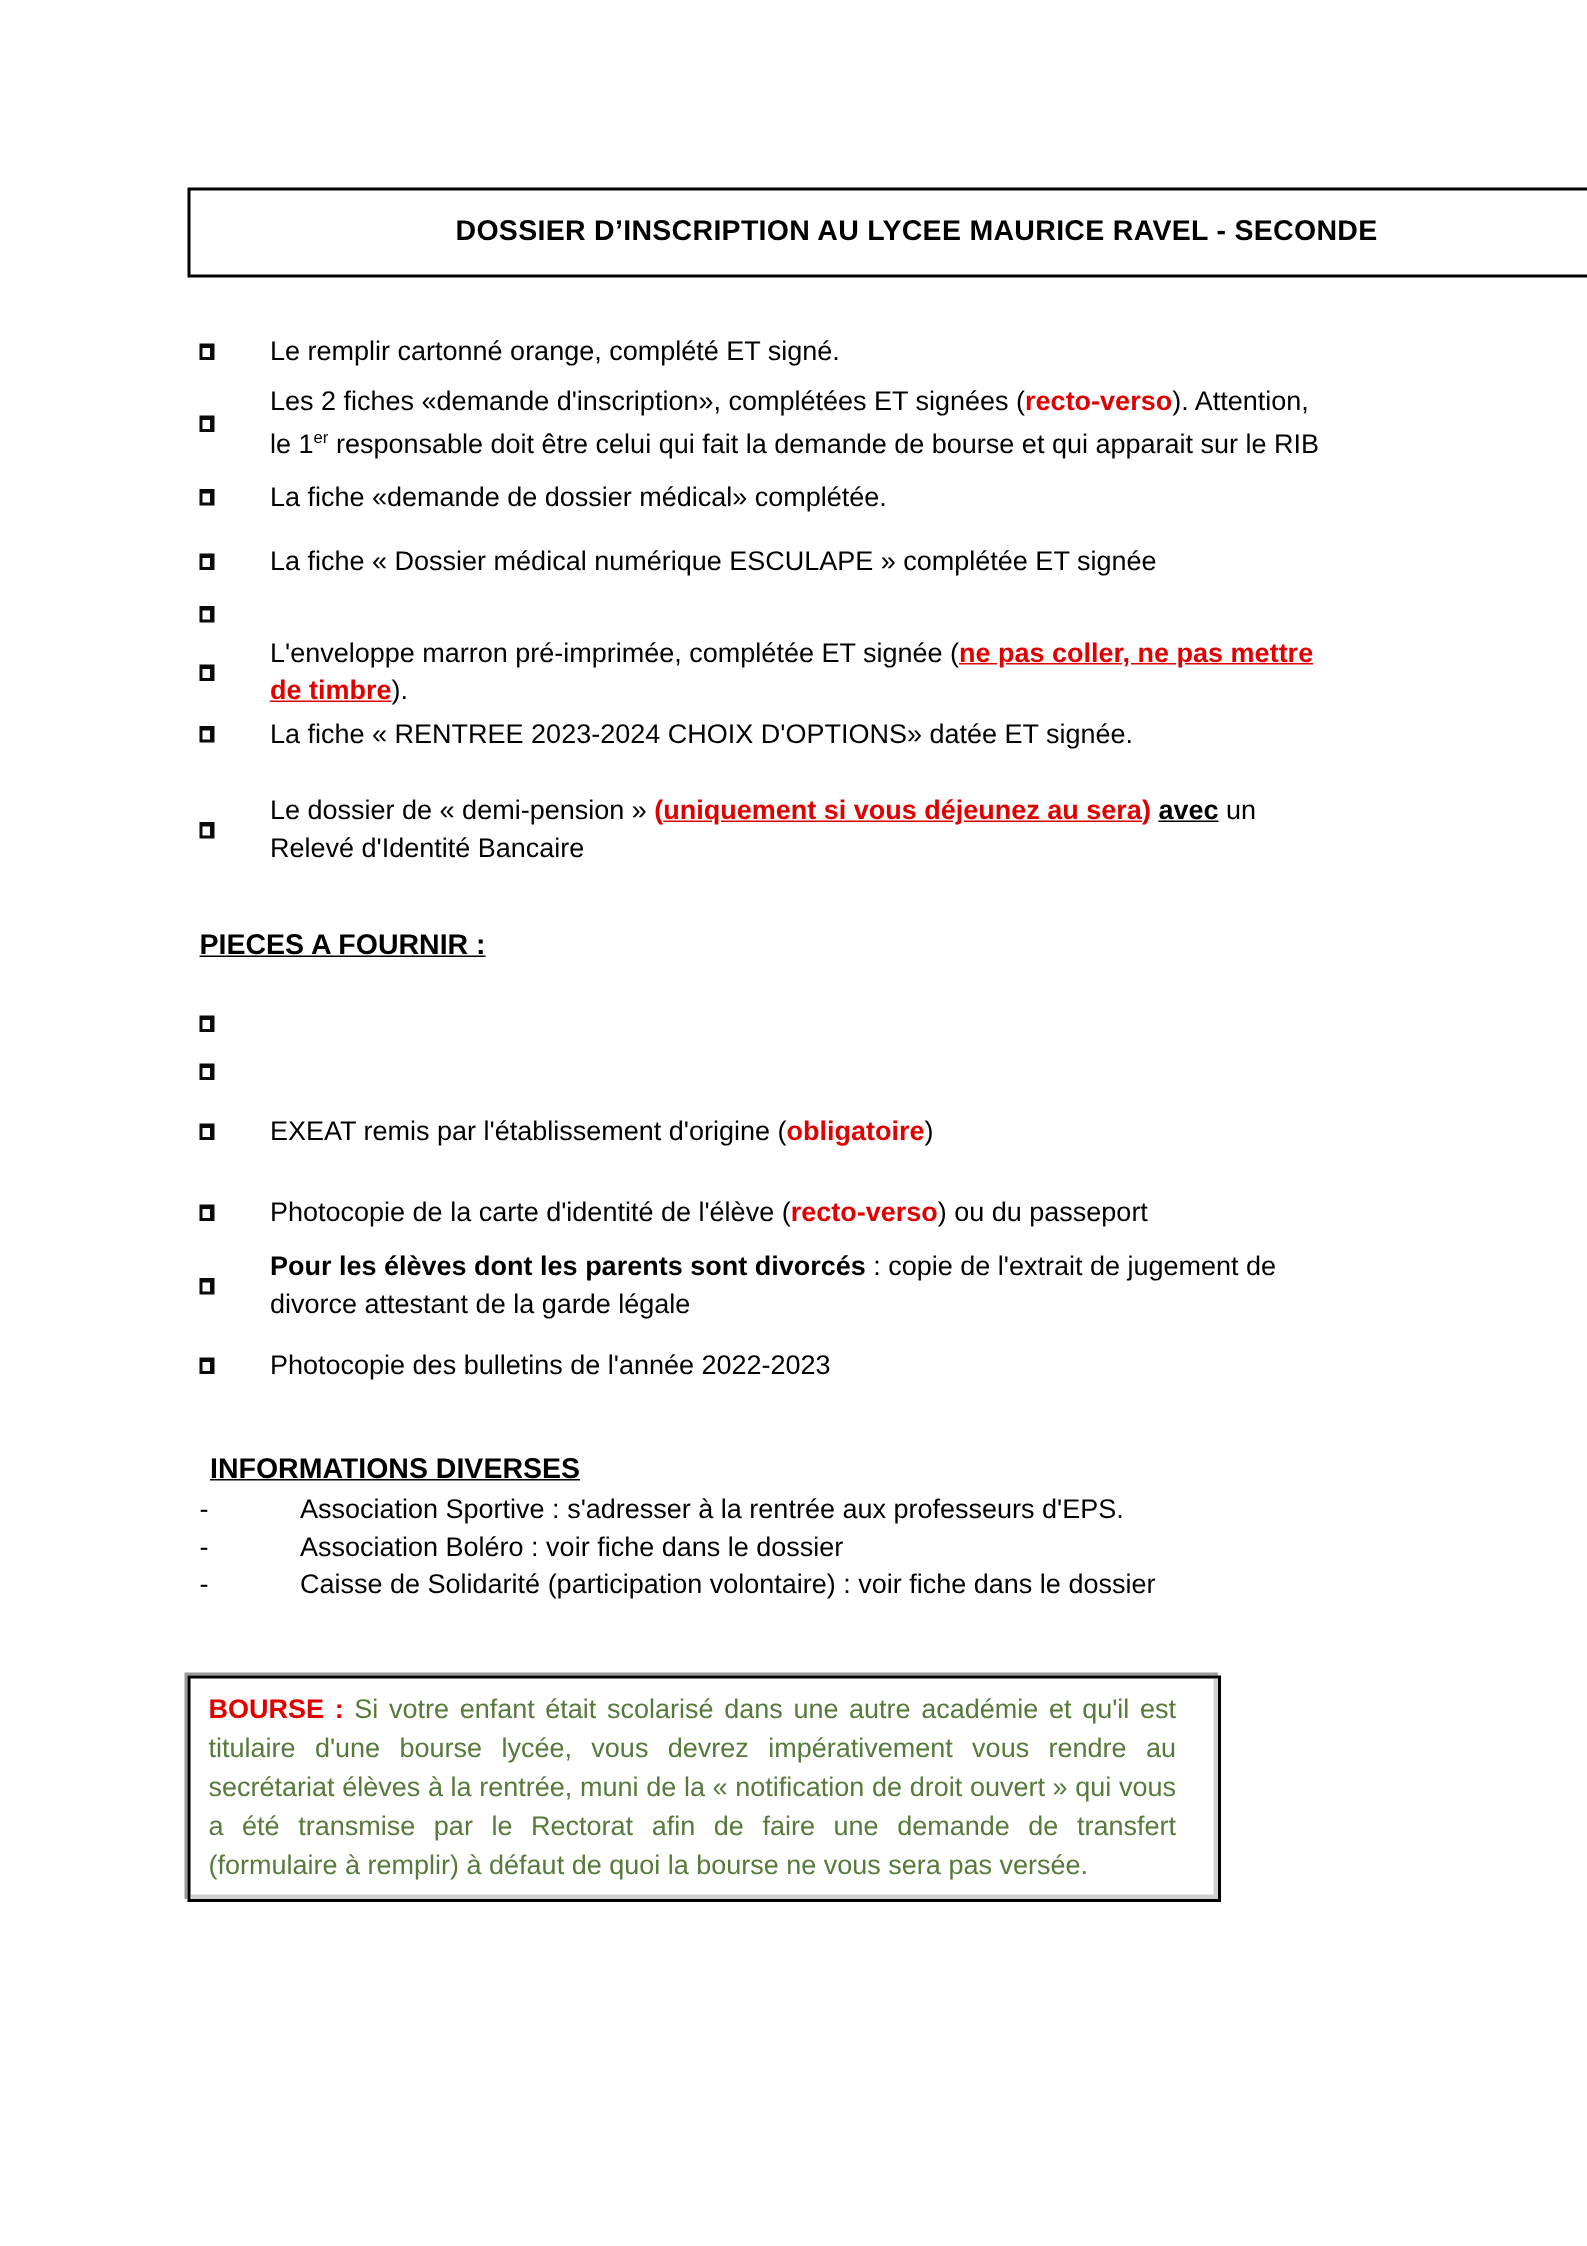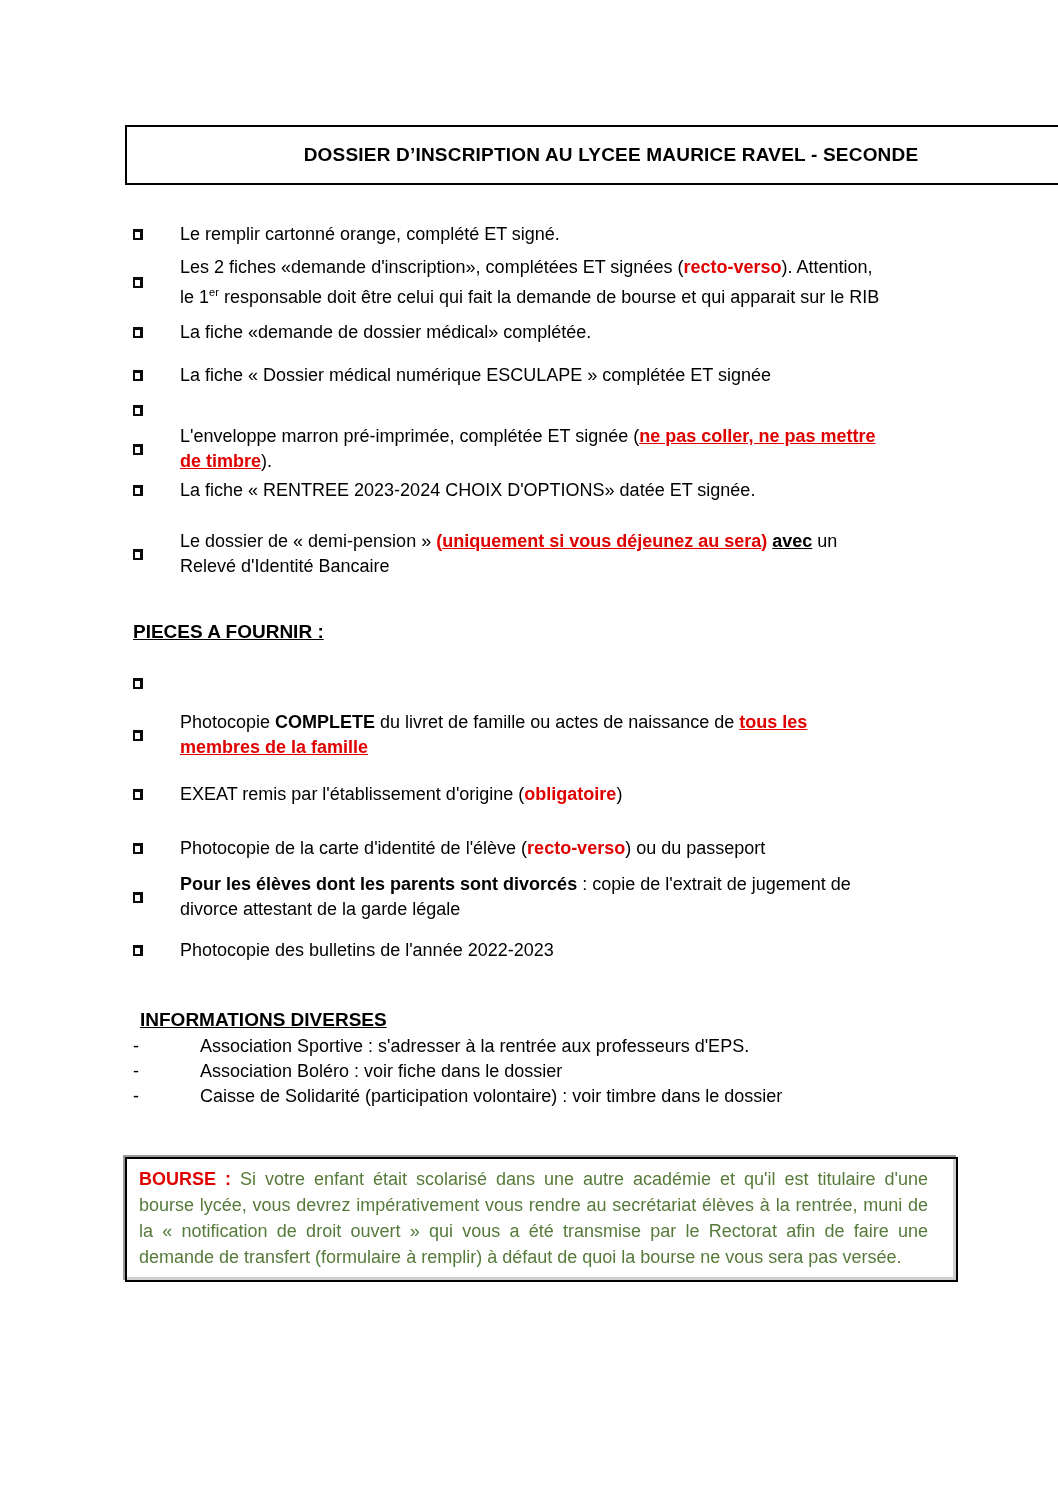--- a/index.html
+++ b/index.html
@@ -58,21 +58,21 @@
   .heading.info { margin-left: 140px; }
 
   
   .drow { display: flex; margin-left: 133px; }
   .dash-col { flex: 0 0 67px; font-size: 18px; line-height: 25px; }
   .dtxt { font-size: 18px; line-height: 25px; width: 760px; }
 
   
   .bourse {
     margin: 48px 0 0 125px;
-    width: 833px;
+    width: 689px;
     border: 2px solid #000;
     box-shadow: -2px -2px 0 #9a9a9a, inset -3px -3px 0 #cfcfcf;
     padding: 7px 28px 10px 12px;
     font-size: 18px; line-height: 26px;
     text-align: justify;
     background: #fff;
   }
 
   
   .seg-n  { }
@@ -144,21 +144,20 @@
 
   <div class="row" style="margin-top:34px">
     <span class="cb-col">
         <span class="cb"></span>
       </span>
   </div>
   <div class="row" style="margin-top:21px">
     <span class="cb-col">
         <span class="cb"></span>
       </span>
-    <div class="txt"><span class="seg-n">Photocopie </span><span class="seg-b">COMPLETE</span><span class="seg-n"> du livret de famille ou actes de naissance de </span><span class="seg-rbu">tous les membres de la famille</span></div>
   </div>
   <div class="row" style="margin-top:22px">
     <span class="cb-col">
         <span class="cb"></span>
       </span>
     <div class="txt"><span class="seg-n">EXEAT remis par l'établissement d'origine (</span><span class="seg-rb">obligatoire</span><span class="seg-n">)</span></div>
   </div>
   <div class="row" style="margin-top:29px">
     <span class="cb-col">
         <span class="cb"></span>
@@ -183,18 +182,18 @@
   <div class="drow" style="margin-top:2px">
     <span class="dash-col">-</span>
     <div class="dtxt">Association Sportive : s'adresser à la rentrée aux professeurs d'EPS.</div>
   </div>
   <div class="drow">
     <span class="dash-col">-</span>
     <div class="dtxt">Association Boléro : voir fiche dans le dossier</div>
   </div>
   <div class="drow">
     <span class="dash-col">-</span>
-    <div class="dtxt">Caisse de Solidarité (participation volontaire) : voir timbre dans le dossier</div>
+    <div class="dtxt">Caisse de Solidarité (participation volontaire) : voir fiche dans le dossier</div>
   </div>
 
   <div class="bourse"><span class="seg-rb">BOURSE :</span><span class="seg-g"> Si votre enfant était scolarisé dans une autre académie et qu'il est titulaire d'une bourse lycée, vous devrez impérativement vous rendre au secrétariat élèves à la rentrée, muni de la « notification de droit ouvert » qui vous a été transmise par le Rectorat afin de faire une demande de transfert (formulaire à remplir) à défaut de quoi la bourse ne vous sera pas versée.</span></div>
 
 </div>
 
 </body></html>

